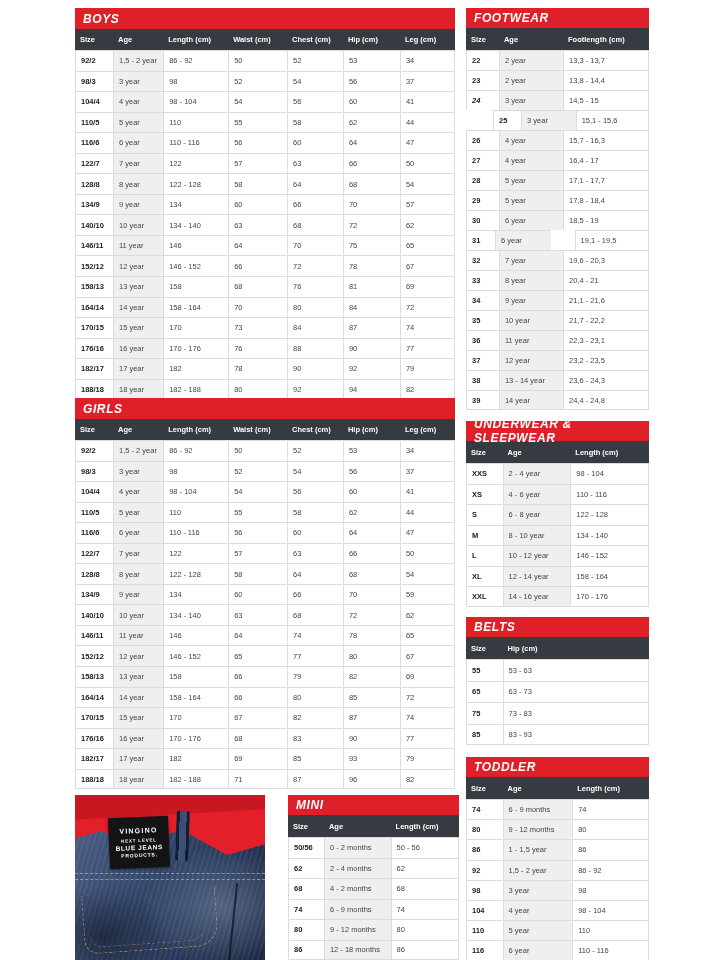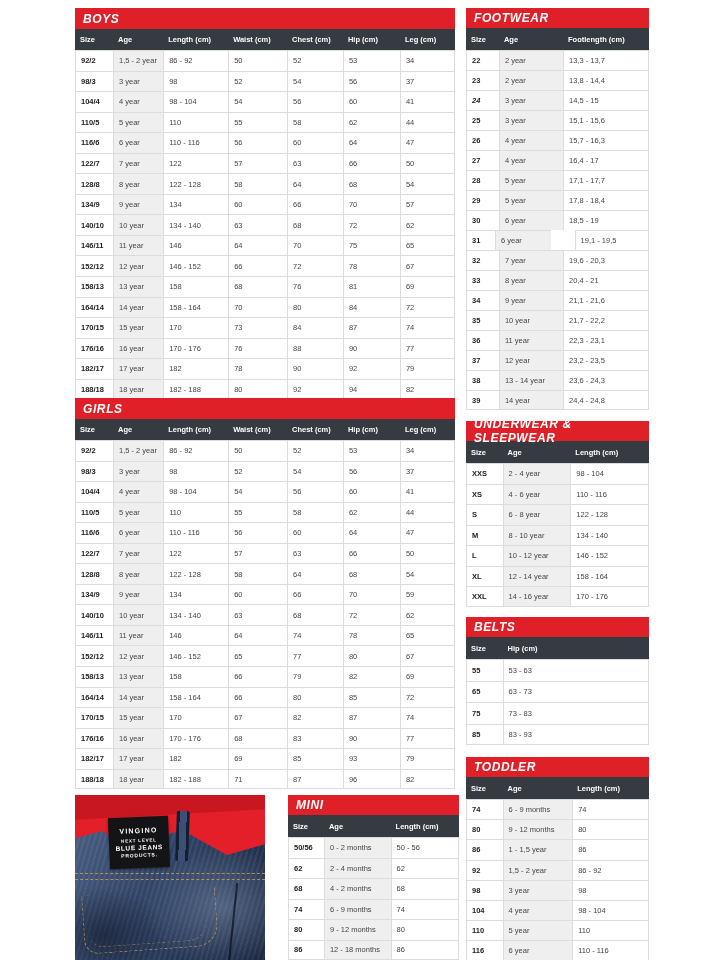--- a/index.html
+++ b/index.html
@@ -430,21 +430,21 @@
     <div class="t-row" style="height: 20px;">
       <div class="cell c-size" style="width: 18%;">23</div>
       <div class="cell c-shade" style="width: 35%;">2 year</div>
       <div class="cell c-last" style="width: 47%;">13,8 - 14,4</div>
     </div>
     <div class="t-row" style="height: 20px;">
       <div class="cell c-size" style="width: 18%; font-style: italic;">24</div>
       <div class="cell c-shade" style="width: 35%;">3 year</div>
       <div class="cell c-last" style="width: 47%;">14,5 - 15</div>
     </div>
-    <div class="t-row" style="height: 20px;">
+    <div class="t-row" style="height: 20px; margin-left: 27px;">
       <div class="cell c-size" style="width: 18%;">25</div>
       <div class="cell c-shade" style="width: 35%;">3 year</div>
       <div class="cell c-last" style="width: 47%;">15,1 - 15,6</div>
     </div>
     <div class="t-row" style="height: 20px;">
       <div class="cell c-size" style="width: 18%;">26</div>
       <div class="cell c-shade" style="width: 35%;">4 year</div>
       <div class="cell c-last" style="width: 47%; text-align: right;">15,7 - 16,3</div>
     </div>
     <div class="t-row" style="height: 20px;">

